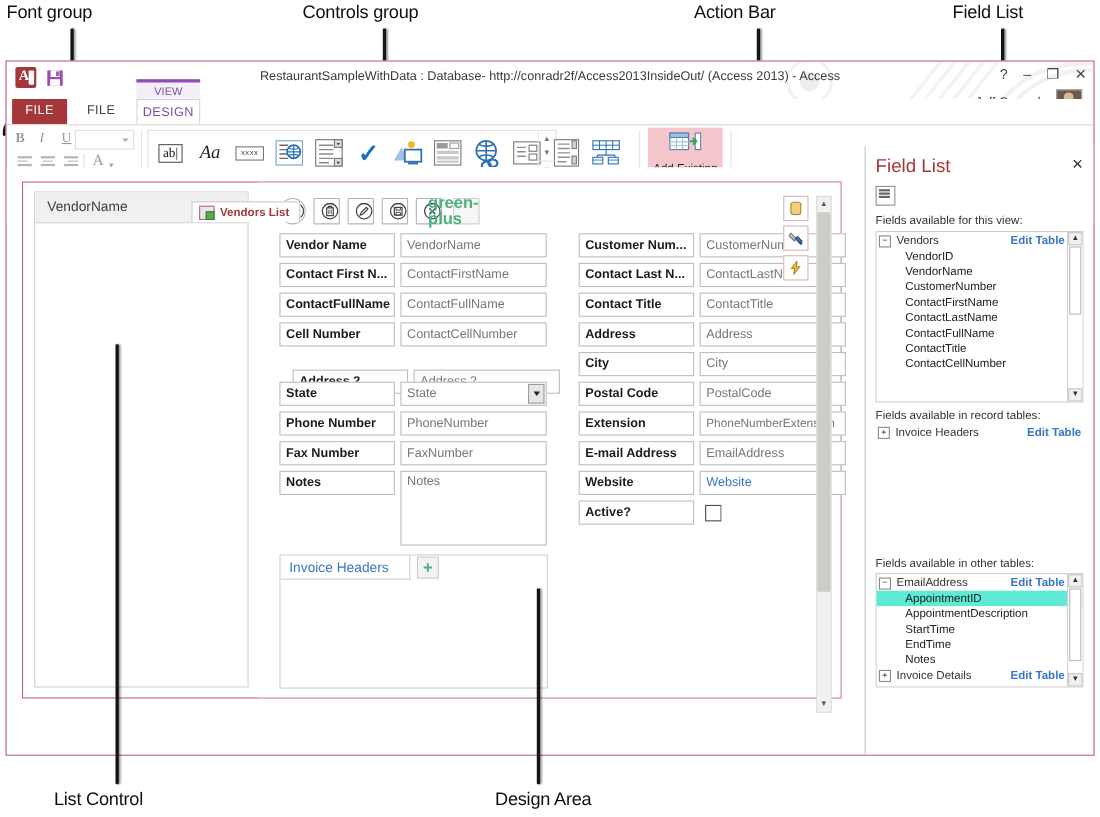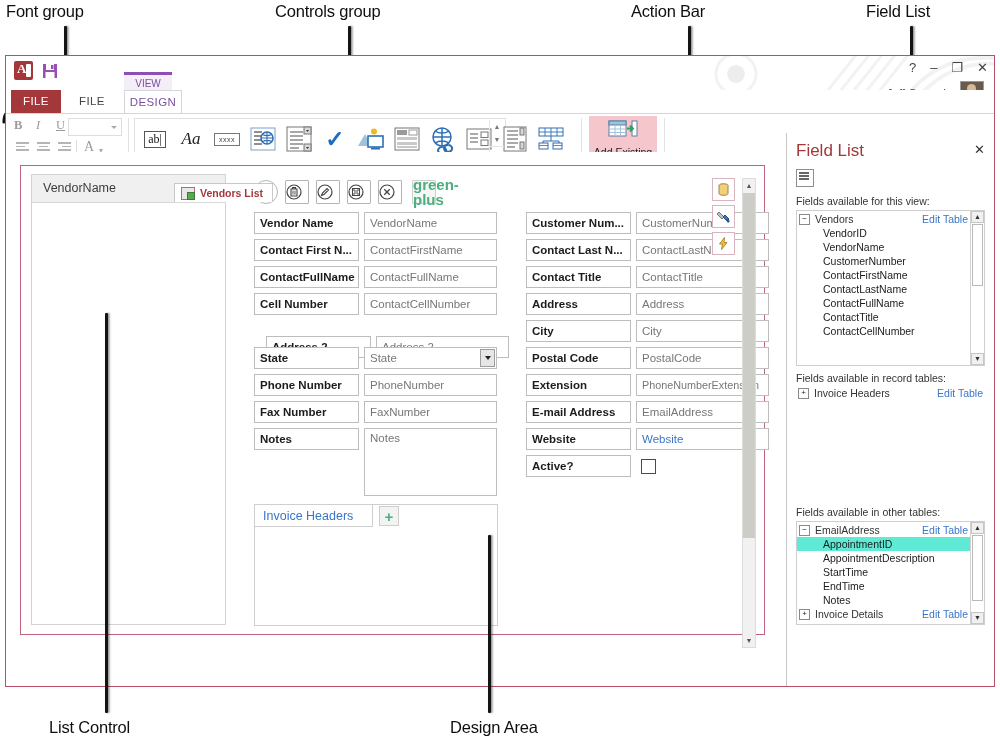--- a/index.html
+++ b/index.html
@@ -29,21 +29,21 @@
   .userblock{position:absolute;right:10px;top:25px;display:flex;align-items:center;gap:5px;font-size:11.5px;color:#444;}
   .avatar{width:22px;height:22px;background:linear-gradient(#6a5a4c 0 45%,#3c6ea5 45% 100%);border:1px solid #9a9a9a;position:relative;}
   .avatar:after{content:"";position:absolute;left:6px;top:2px;width:9px;height:9px;border-radius:50%;background:#d9b89a;}
 
   
   .ribtabs{position:relative;height:23px;background:#fff;}
   .rtab{position:absolute;top:0;height:23px;line-height:23px;font-size:11.5px;letter-spacing:.4px;}
   .rtab.file{left:5px;width:50px;text-align:center;background:#a4373a;color:#fff;}
   .rtab.home{left:62px;width:48px;text-align:center;color:#444;}
   .rtab.design{left:118px;width:58px;text-align:center;color:#7b4fa0;background:#fff;border:1px solid #d6d6d6;border-bottom:none;box-sizing:border-box;}
-  .viewtag{position:absolute;left:118px;top:-18px;width:48px;height:18px;background:#f3eef7;border-top:3px solid #8c4fb5;
+  .viewtag{position:absolute;left:118px;top:-18px;width:58px;height:18px;background:#f3eef7;border-top:3px solid #8c4fb5;
            color:#7b4fa0;font-size:10px;text-align:center;line-height:17px;box-sizing:border-box;}
 
   
   .ribbon{position:relative;height:68px;border-top:1px solid #d6d6d6;border-bottom:1px solid #d0d0d0;background:#fff;}
   .grp-label{position:absolute;bottom:1px;font-size:10.5px;color:#555;text-align:center;}
   .grp-sep{position:absolute;top:4px;bottom:16px;width:1px;background:#e3e3e3;}
 
   
   .fontgrp{position:absolute;left:2px;top:2px;width:116px;height:50px;}
   .fbtn{position:absolute;color:#9b9b9b;font-size:12.5px;font-family:"Liberation Serif",serif;}
@@ -74,21 +74,21 @@
 
   
   .canvas{position:absolute;left:0;top:0;right:0;bottom:0;background:#fff;}
   .formwrap{position:absolute;left:14px;top:13px;width:745px;height:470px;border:1px solid #c0637c;box-sizing:border-box;background:#fff;}
   .listctl{position:absolute;left:10px;top:8px;width:195px;height:451px;border:1px solid #d2d2d2;background:#fff;box-sizing:border-box;}
   .listctl .lhdr{height:27px;line-height:27px;padding-left:11px;font-size:12.5px;color:#3c3c3c;background:#f0f0f0;border-bottom:1px solid #d8d8d8;}
 
   .designarea{position:absolute;left:213px;top:0px;right:0;bottom:0;background:#fff;}
 
   .actionbar{position:absolute;left:20px;top:14px;display:flex;gap:7px;align-items:center;}
-  .abtn{width:22px;height:22px;border:1px solid #b4b4b4;background:#fff;border-radius:1px;display:flex;align-items:center;justify-content:flex-start;}
+  .abtn{width:22px;height:22px;border:1px solid #b4b4b4;background:#fff;border-radius:1px;display:flex;align-items:center;justify-content:flex-end;}
   .abtn.plain{border:1px solid #cfcfcf;background:#f6f6f6;}
 
   .fieldgrid{position:absolute;left:20px;top:46px;}
   .frow{position:absolute;height:22px;display:flex;align-items:stretch;}
   .flabel{width:105px;border:1px solid #bdbdbd;background:#fff;font-size:11.5px;font-weight:bold;color:#1c1c1c;
           display:flex;align-items:center;padding-left:5px;box-sizing:border-box;overflow:hidden;white-space:nowrap;}
   .fctl{width:133px;margin-left:5px;border:1px solid #bdbdbd;background:#fff;font-size:11.5px;color:#777;
         display:flex;align-items:center;padding-left:5px;box-sizing:border-box;overflow:hidden;white-space:nowrap;}
   .fctl.link{color:#3a76c8;}
   .fctl.combo{position:relative;padding-right:18px;}
@@ -122,21 +122,21 @@
   .fl-title{font-size:17px;color:#a4373a;font-family:"Liberation Sans",sans-serif;}
   .fl-x{position:absolute;right:9px;top:9px;font-size:13px;color:#333;}
   .fl-showonly{display:flex;gap:7px;margin-top:7px;align-items:flex-start;}
   .fl-showonly .fi{width:16px;height:16px;border:1px solid #8e8e8e;background:#fff;position:relative;flex:none;margin-top:1px;}
   .fl-showonly .fi:after{content:"";position:absolute;left:2px;top:2px;width:10px;height:2px;background:#666;box-shadow:0 3px 0 #666,0 6px 0 #666;}
   .fl-showonly a{color:#3a76c8;font-size:10.5px;line-height:12.5px;text-decoration:none;}
   .fl-sec{margin-top:8px;font-size:10.5px;color:#333;}
   .fl-listbox{position:relative;margin-top:3px;border:1px solid #cfcfcf;box-sizing:border-box;background:#fff;}
   .fl-rowhdr{display:flex;align-items:center;justify-content:space-between;padding:1px 16px 1px 2px;font-size:10.5px;color:#333;}
   .fl-exp{width:9px;height:9px;border:1px solid #8a8a8a;font-size:8px;line-height:7px;text-align:center;margin-right:5px;flex:none;color:#222;background:#fff;}
-  .fl-edit{color:#3a76c8;font-weight:normal;font-size:10.5px;}
+  .fl-edit{color:#3a76c8;font-weight:bold;font-size:10.5px;}
   .fl-item{padding:1px 0 1px 26px;font-size:10.5px;color:#1b1b1b;}
   .fl-item.sel{background:#5eead4;}
   .fl-sb{position:absolute;right:0;top:0;bottom:0;width:13px;background:#fff;border-left:1px solid #d2d2d2;}
   .fl-sb .t{position:absolute;left:1px;right:1px;background:#fff;border:1px solid #b9b9b9;}
   .fl-sb .a{position:absolute;left:0;right:0;height:12px;background:#f0f0f0;border:1px solid #c6c6c6;box-sizing:border-box;font-size:7px;color:#333;text-align:center;line-height:10px;}
   .fl-sb .a.up{top:0;}
   .fl-sb .a.dn{bottom:0;}
   .fl-related{margin-top:6px;}
 </style>
 </head>
@@ -179,20 +179,21 @@
       <span class="ico-save">
         <svg width="18" height="18" viewBox="0 0 18 18">
           <rect x="2" y="2" width="14" height="14" fill="#9a4fb5"></rect>
           <rect x="5" y="2" width="8" height="6" fill="#fff"></rect>
           <rect x="4.5" y="10" width="9" height="6" fill="#fff"></rect>
           <rect x="10" y="3" width="2.5" height="4" fill="#9a4fb5"></rect>
         </svg>
       </span>
     </div>
 
+    <div class="tb-title">RestaurantSampleWithData : Database- http://conradr2f/Access2013InsideOut/ (Access 2013) - Access</div>
 
     <div class="winbtns">
       <span>?</span>
       <span>–</span>
       <span>❐</span>
       <span>✕</span>
     </div>
 
     <div class="userblock">
       <span>Jeff Conrad</span>

